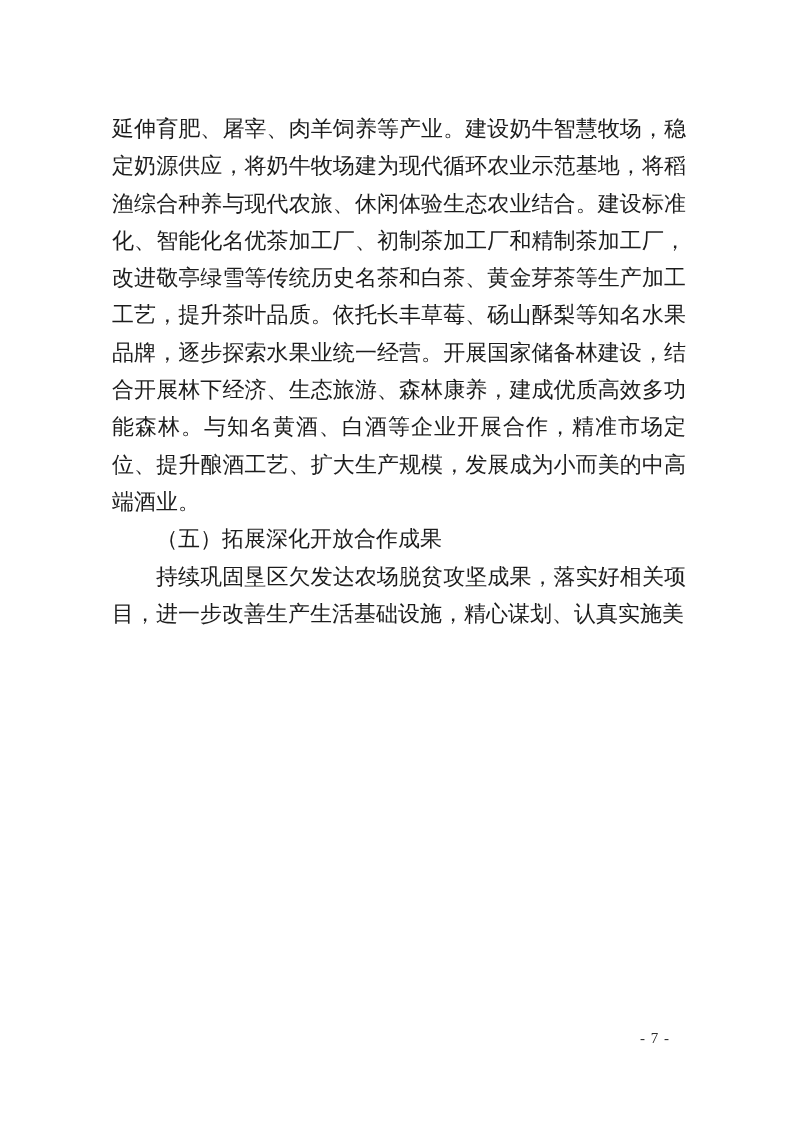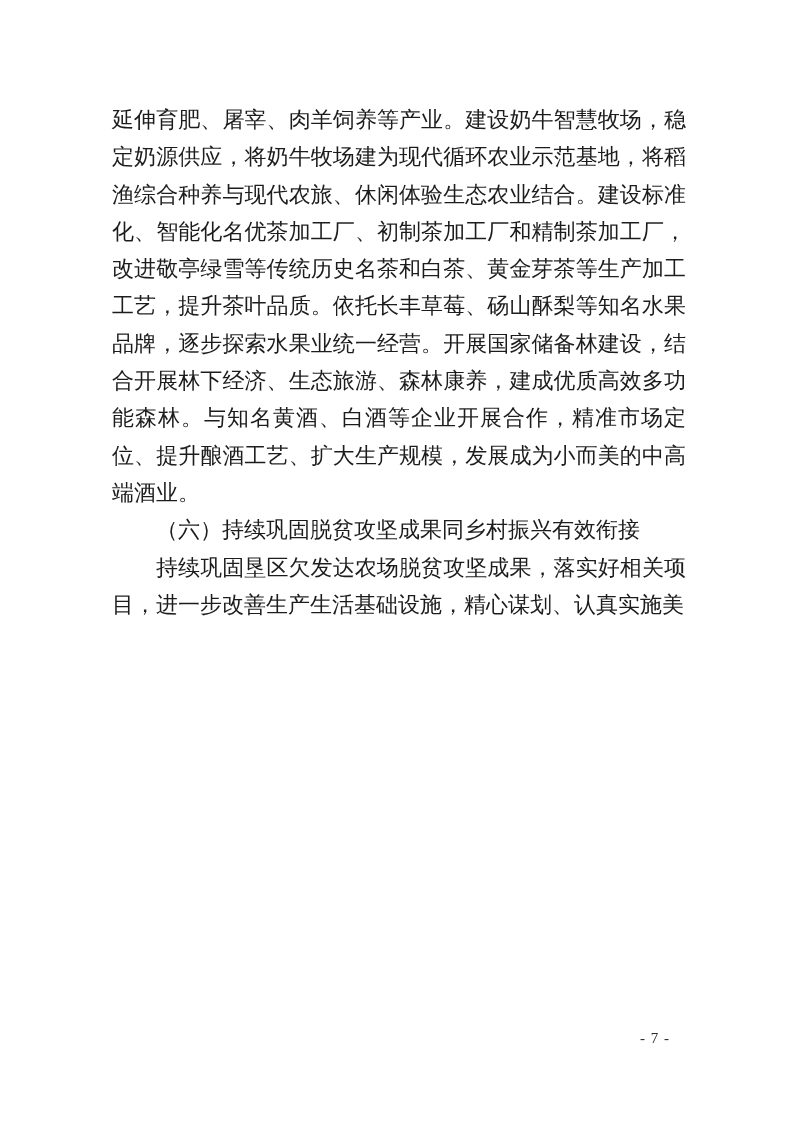--- a/index.html
+++ b/index.html
@@ -12,21 +12,21 @@
     width: 794px;
     height: 1123px;
     background: #ffffff;
     overflow: hidden;
     font-family: "Liberation Serif", "DejaVu Serif", serif;
     color: #1c1c1c;
   }
   .doc-body {
     position: absolute;
     left: 112px;
-    top: 101px;
+    top: 110px;
     width: 574px;
     font-size: 22px;
     line-height: 37.3px;
     text-align: justify;
     letter-spacing: 0;
   }
   .doc-body p, .doc-body h3 {
     margin: 0;
     padding: 0;
     font-size: 22px;
@@ -49,17 +49,17 @@
     text-align: center;
     letter-spacing: 1px;
   }
 </style>
 </head>
 <body>
 
 <div class="page">
   <div class="doc-body">
     <p class="no-indent">延伸育肥、屠宰、肉羊饲养等产业。建设奶牛智慧牧场，稳定奶源供应，将奶牛牧场建为现代循环农业示范基地，将稻渔综合种养与现代农旅、休闲体验生态农业结合。建设标准化、智能化名优茶加工厂、初制茶加工厂和精制茶加工厂，改进敬亭绿雪等传统历史名茶和白茶、黄金芽茶等生产加工工艺，提升茶叶品质。依托长丰草莓、砀山酥梨等知名水果品牌，逐步探索水果业统一经营。开展国家储备林建设，结合开展林下经济、生态旅游、森林康养，建成优质高效多功能森林。与知名黄酒、白酒等企业开展合作，精准市场定位、提升酿酒工艺、扩大生产规模，发展成为小而美的中高端酒业。</p>
-    <h3 class="indent-2">（六）持续巩固脱贫攻坚成果同乡村振兴有效衔接</h3>
+    <h3 class="indent-2">（五）拓展深化开放合作成果</h3>
     <p class="indent-2">持续巩固垦区欠发达农场脱贫攻坚成果，落实好相关项目，进一步改善生产生活基础设施，精心谋划、认真实施美</p>
   </div>
   <div class="page-number">- 7 -</div>
 </div>
 
 </body></html>

